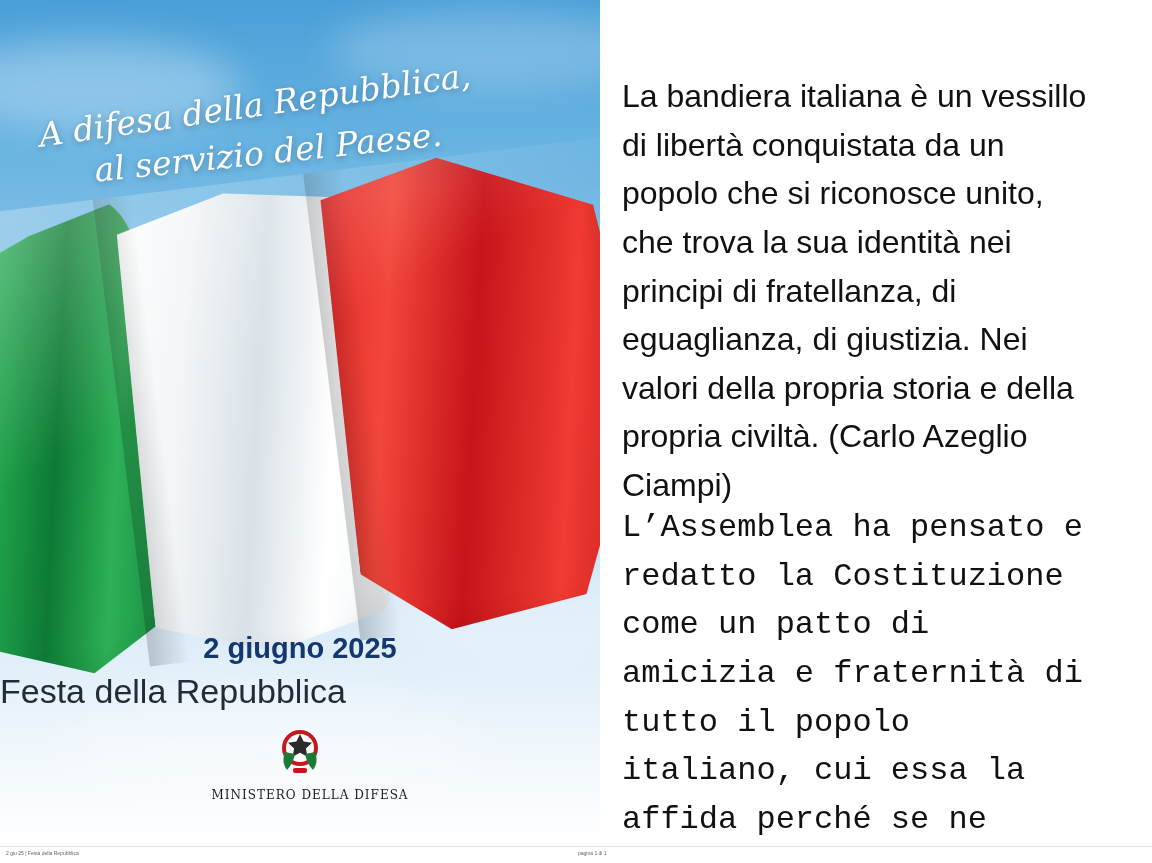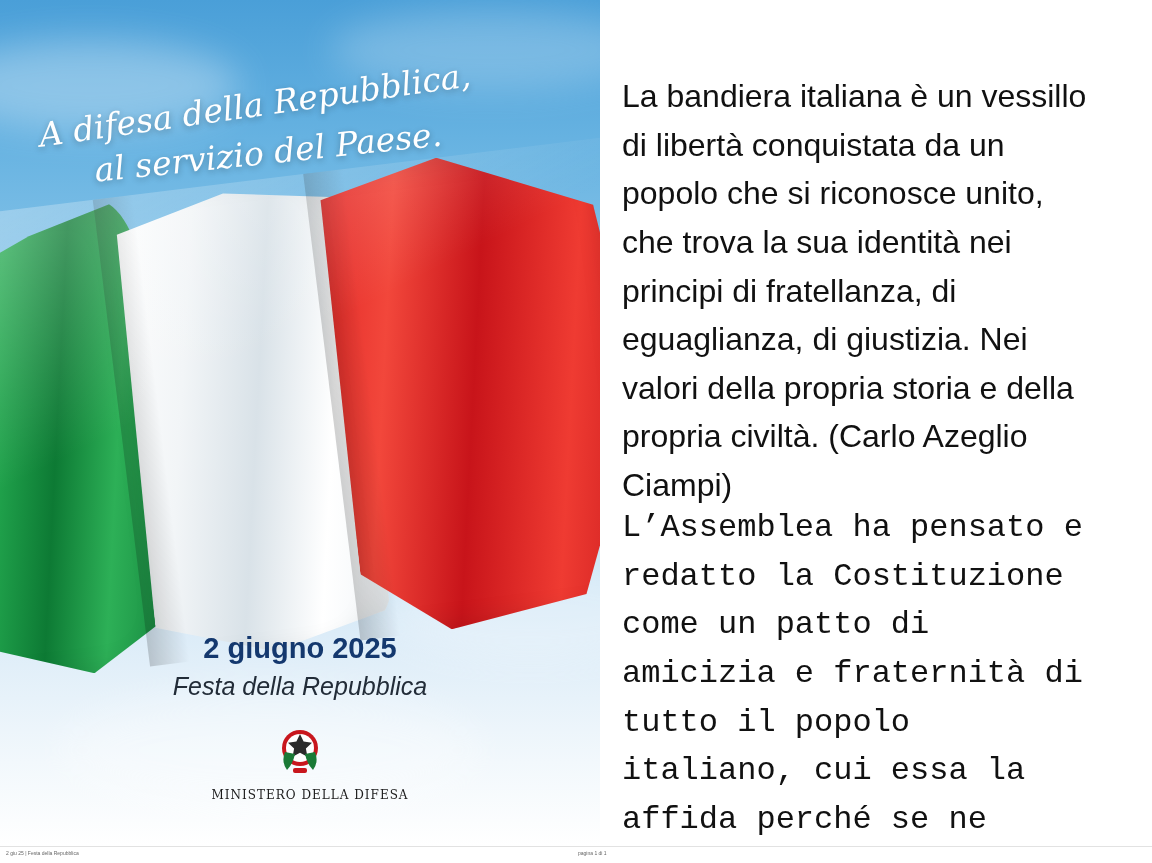--- a/index.html
+++ b/index.html
@@ -131,25 +131,23 @@
     color: #14386e;
     font-size: 29px;
     font-weight: bold;
     z-index: 6;
   }
   .poster-sub {
     position: absolute;
     left: 0;
     right: 0;
     top: 672px;
-    text-align: center;
     color: #222c38;
-    font-size: 25px;
-    z-index: 6;
-    font-style: italic;
+    font-size: 34px;
+    z-index: 6;
   }
 
   .emblem {
     position: absolute;
     left: 50%;
     top: 722px;
     transform: translateX(-50%);
     width: 54px;
     height: 62px;
     z-index: 6;

